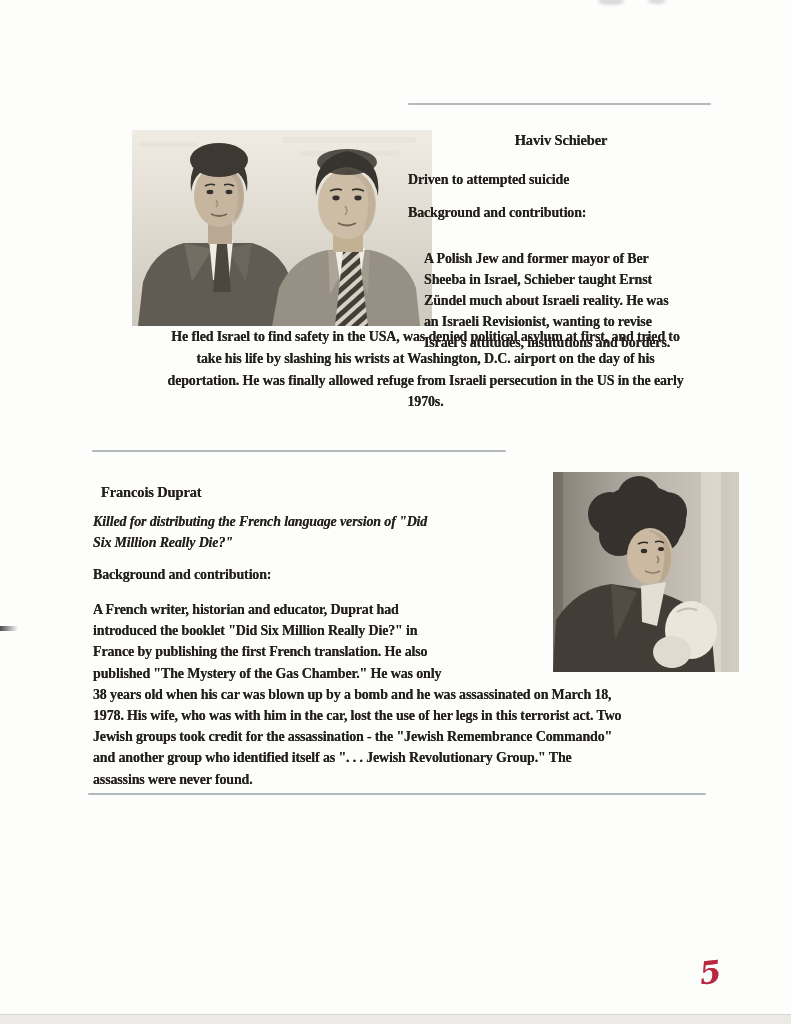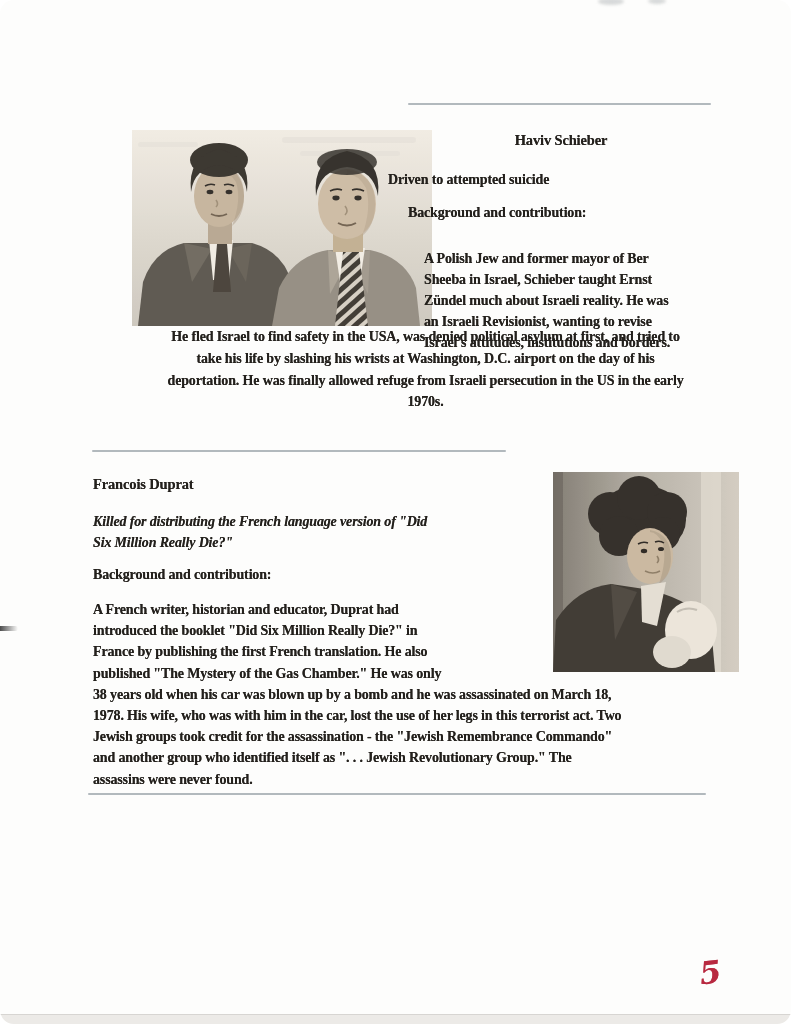--- a/index.html
+++ b/index.html
@@ -1,36 +1,35 @@
 <!DOCTYPE html>
 <html><head>
 <meta charset="utf-8">
 <style>
   html,body{margin:0;padding:0;background:#ffffff;}
   .page{
     position:relative;width:791px;height:1024px;margin:0 auto;
     background:#fdfdfc;overflow:hidden;
     font-family:"Liberation Serif","DejaVu Serif",serif;
-    border-radius:14px;
   }
   .txt{
     position:absolute;color:#23201c;font-weight:bold;
     font-size:14px;line-height:21.4px;letter-spacing:-0.15px;
     white-space:pre-line;text-shadow:0 0 .45px rgba(35,32,28,.75);
   }
   .rule{position:absolute;height:2px;background:#98a1a8;opacity:.75;border-radius:1px;}
   .rule-top{left:408px;top:103px;width:303px;}
   .rule-mid{left:92px;top:450px;width:414px;}
   .rule-bottom{left:88px;top:793px;width:618px;}
   .photo{position:absolute;overflow:hidden;}
   .photo svg{display:block;width:100%;height:100%;filter:blur(.45px) sepia(.07) saturate(.9) contrast(1.02);}
   .photo-schieber{left:92px;top:114px;width:300px;height:196px;}
   .photo-duprat{left:513px;top:456px;width:186px;height:200px;}
   .title-center{left:408px;top:130px;width:306px;text-align:center;}
-  .sch-sub{left:388px;top:169px;width:320px;}
+  .sch-sub{left:408px;top:169px;width:320px;}
   .sch-label{left:408px;top:202px;width:320px;}
   .sch-col{left:408px;top:232px;width:320px;line-height:21px;}
   .sch-cont{left:93px;top:326px;width:665px;line-height:21.8px;}
   .dup-title{left:93px;top:474px;width:420px;}
   .dup-sub{left:93px;top:511px;width:430px;line-height:21px;font-style:italic;}
   .dup-label{left:93px;top:564px;width:420px;}
   .dup-body{left:93px;top:599px;width:672px;line-height:21.2px;}
   .handwritten-number{
     position:absolute;left:700px;top:953px;width:40px;height:44px;
     font-family:"DejaVu Serif",serif;font-style:italic;font-weight:600;
@@ -162,21 +161,21 @@
       <path d="M0,200 L3,148 Q24,116 58,112 L98,118 Q142,130 158,154 L162,200 Z" fill="#3b362f"></path>
       <path d="M58,112 L84,120 L62,168 Z" fill="#4b453d"></path>
       <polygon points="88,114 113,110 104,154 89,150" fill="#ddd8cf"></polygon>
       <ellipse cx="138" cy="158" rx="26" ry="29" fill="#e4dfd6"></ellipse>
       <ellipse cx="119" cy="180" rx="19" ry="16" fill="#d9d4cb"></ellipse>
       <path d="M124,140 q10,-6 20,-2" stroke="#bdb8af" stroke-width="2" fill="none"></path>
       <rect width="186" height="200" fill="#ffffff" opacity=".04"></rect>
     </svg>
   </figure>
 
-  <h2 class="txt dup-title" style="margin:0;font-size:14.5px;">Francois Duprat</h2>
+  <h2 class="txt dup-title" style="margin:8px;font-size:14.5px;">Francois Duprat</h2>
   <p class="txt dup-sub" style="margin:0;">Killed for distributing the French language version of "Did
 Six Million Really Die?"</p>
   <p class="txt dup-label" style="margin:0;">Background and contribution:</p>
   <p class="txt dup-body" style="margin:0;">A French writer, historian and educator, Duprat had
 introduced the booklet "Did Six Million Really Die?" in
 France by publishing the first French translation. He also
 published "The Mystery of the Gas Chamber." He was only
 38 years old when his car was blown up by a bomb and he was assassinated on March 18,
 1978. His wife, who was with him in the car, lost the use of her legs in this terrorist act. Two
 Jewish groups took credit for the assassination - the "Jewish Remembrance Commando"

